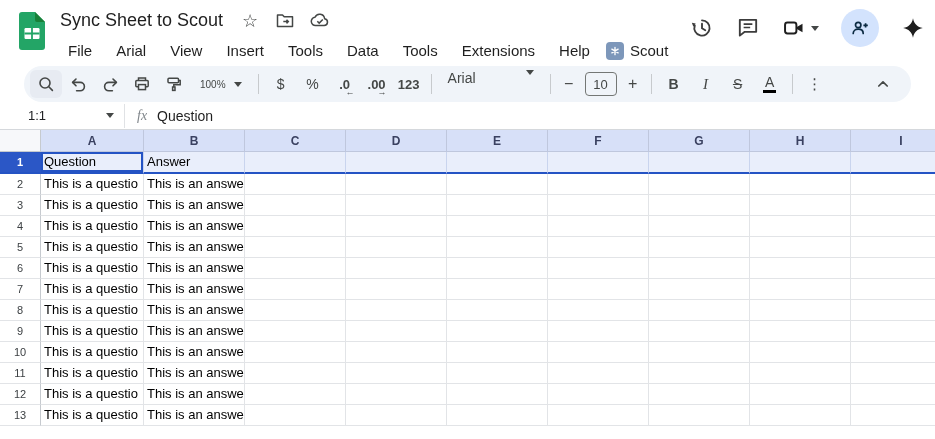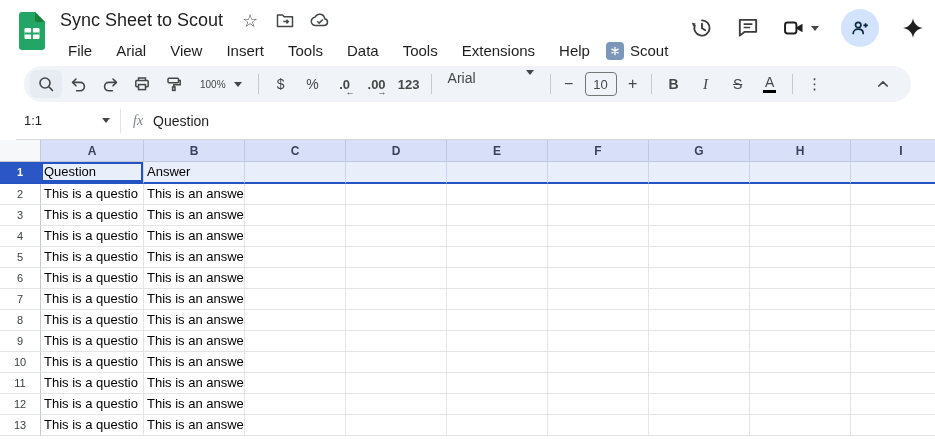--- a/index.html
+++ b/index.html
@@ -39,21 +39,21 @@
   .pm-btn{min-width:24px;height:28px;display:flex;align-items:center;justify-content:center;font-size:16px;color:#444746;cursor:pointer;}
   .dec-main{font-size:13px;font-weight:bold;color:#444746;}
   .dec-arrow{position:absolute;font-size:9px;color:#444746;bottom:1px;right:6px;line-height:1;}
   .bold-btn{font-weight:bold;font-size:14px;}
   .italic-btn{font-family:"Liberation Serif",serif;font-style:italic;font-size:15px;}
   .strike-btn{text-decoration:line-through;font-size:14px;}
   .color-btn{font-size:14px;border-bottom:3px solid #000;line-height:15px;padding:0 2px;}
   .more-dots{font-size:15px;color:#444746;letter-spacing:0;}
   .toolbar-spacer{flex:1;}
   
-  .formula-bar{height:38px;display:flex;align-items:center;border-bottom:1px solid #d5d8dc;box-sizing:border-box;background:#fff;padding-left:4px;margin-left:16px;}
+  .formula-bar{height:28px;display:flex;align-items:center;border-bottom:1px solid #d5d8dc;box-sizing:border-box;background:#fff;padding-left:24px;}
   .name-box{width:86px;display:flex;align-items:center;justify-content:space-between;font-size:13px;color:#202124;cursor:pointer;padding:2px 4px;}
   .fdivider{width:1px;height:24px;background:#e0e2e5;margin:0 8px 0 6px;}
   .fx{font-family:"Liberation Serif",serif;font-style:italic;font-size:14px;color:#80868b;margin:0 10px 0 4px;}
   .formula-value{font-size:14px;color:#1f1f1f;flex:1;cursor:text;}
   
   .grid{width:935px;overflow:hidden;}
   .col-row{display:flex;height:22px;}
   .corner{width:41px;flex:0 0 41px;background:#f7f8fa;border-right:1px solid #c6cacf;border-bottom:1px solid #c6cacf;box-sizing:border-box;cursor:pointer;}
   .col-h{width:101px;flex:0 0 101px;background:var(--header-fill,#d7e0f8);color:#3a4161;font-size:12px;font-weight:bold;display:flex;align-items:center;justify-content:center;border-right:1px solid #bfc7dd;border-bottom:1px solid #bfc7dd;box-sizing:border-box;cursor:pointer;}
   .col-h.col-a{width:103px;flex:0 0 103px;}

